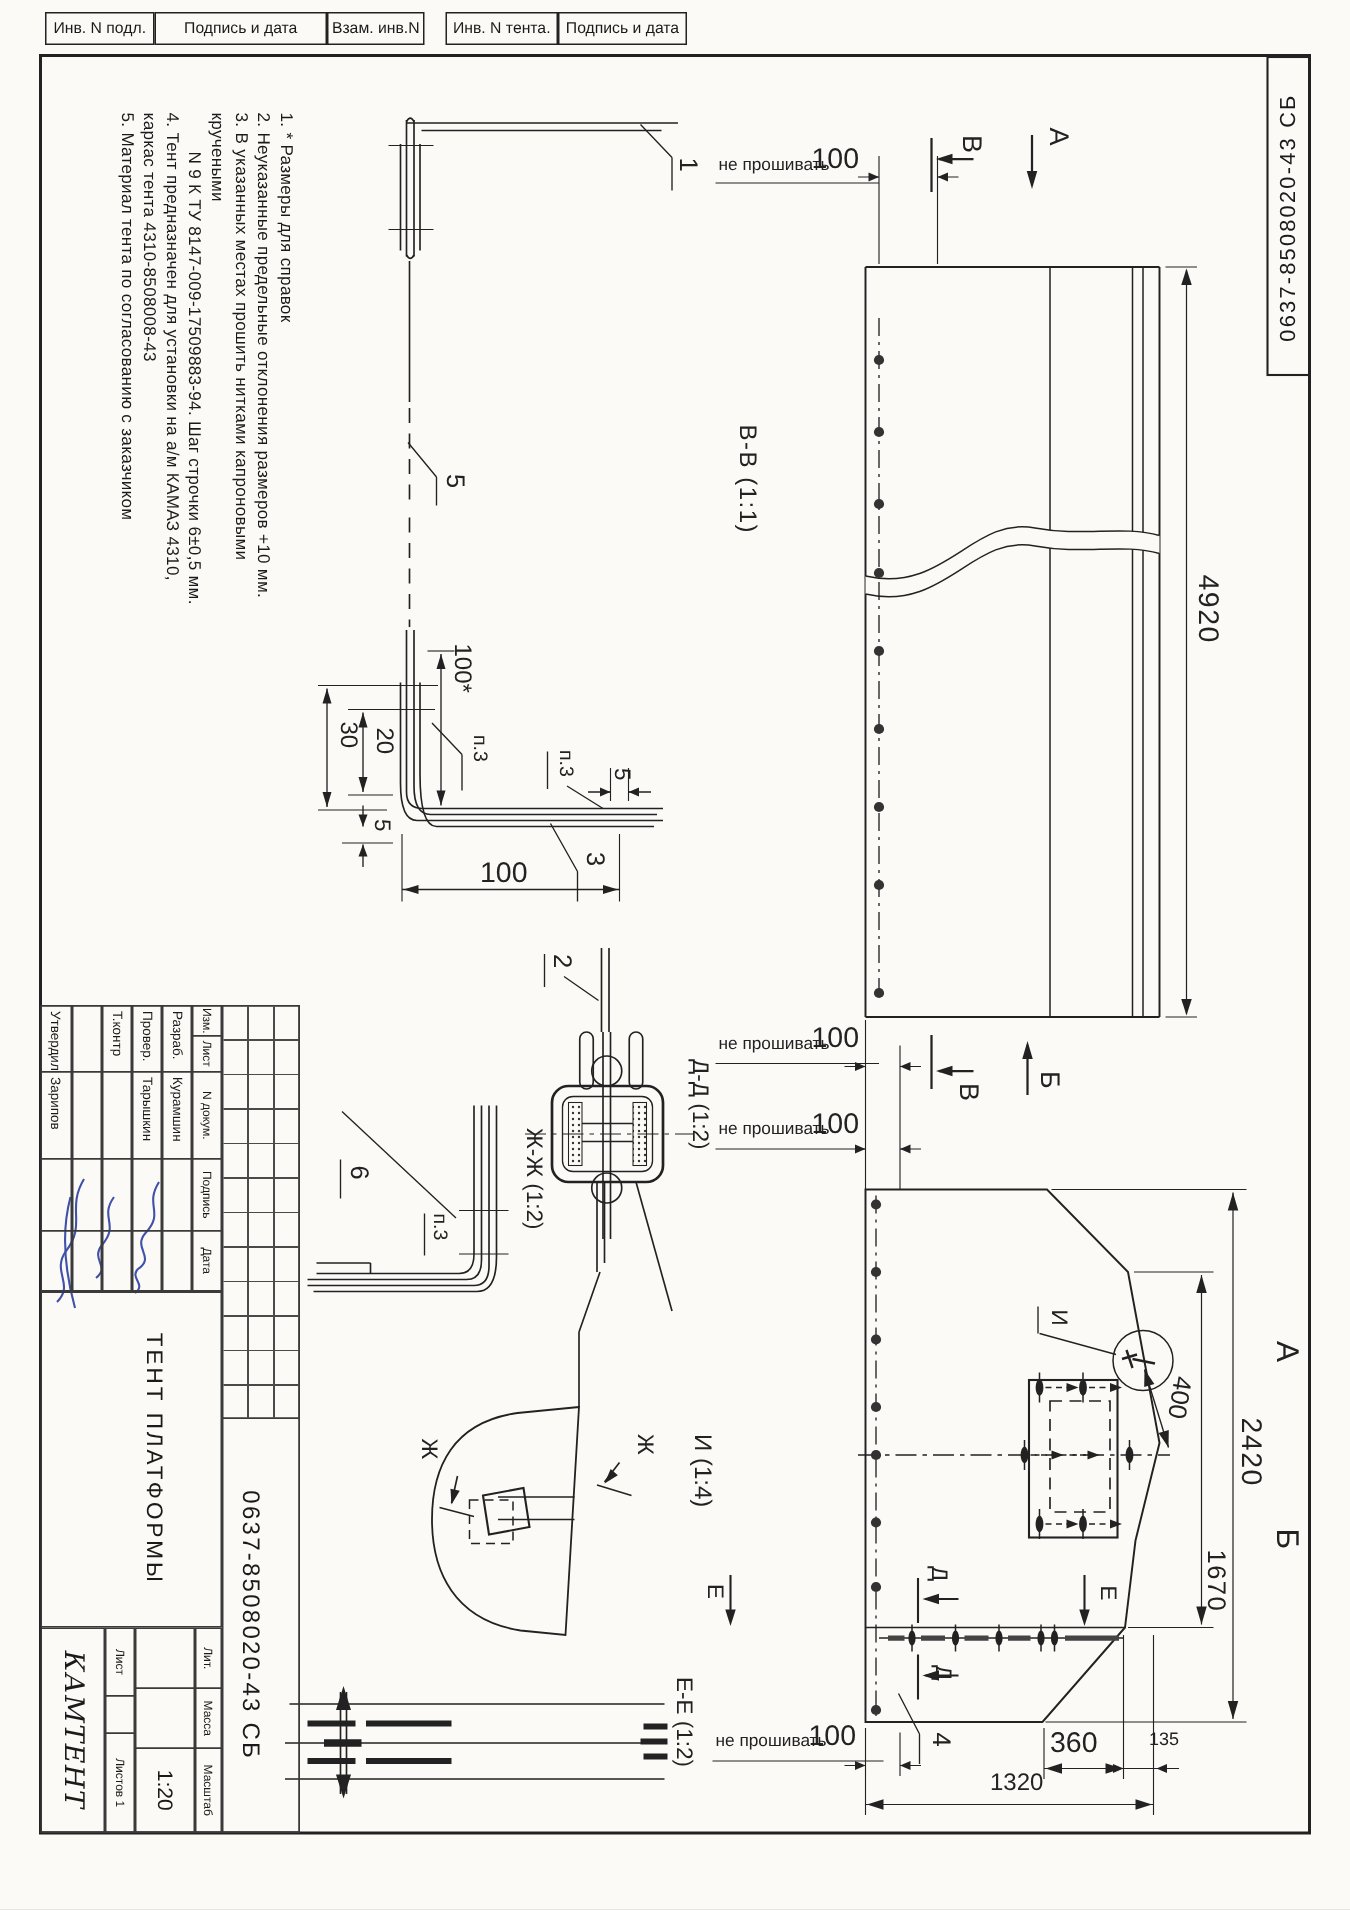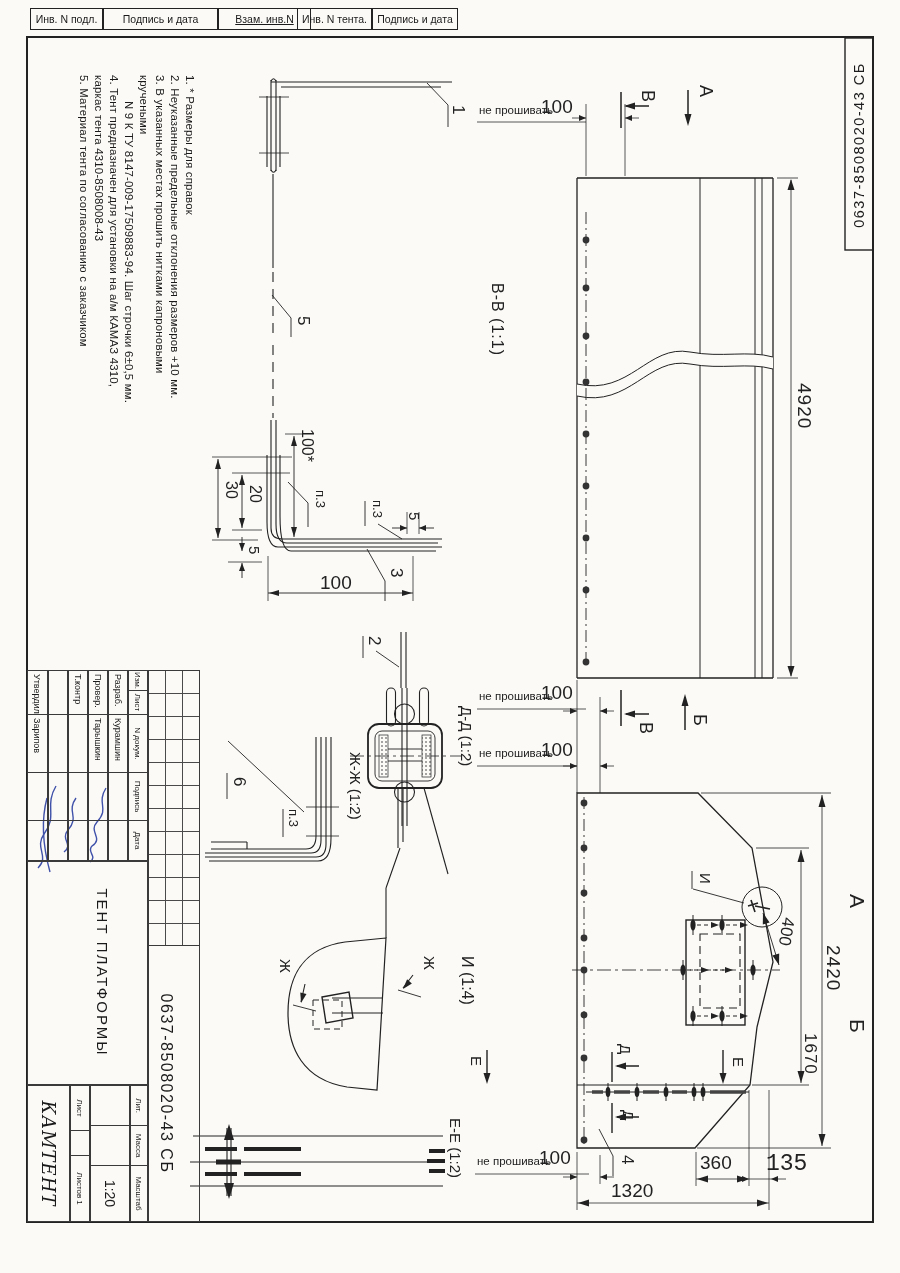--- a/index.html
+++ b/index.html
@@ -335,21 +335,21 @@
     <path d="M47,798 C40,824 44,850 50,872"></path>
   </g>
 </svg>
 
 <div class="hdr" style="left:30px;width:73px;">
       <span>Инв. N подл.</span>
     </div>
 <div class="hdr" style="left:103px;width:115px;">
       <span>Подпись и дата</span>
     </div>
-<div class="hdr" style="left:218px;width:93px;text-decoration:underline;">
+<div class="hdr" style="left:218px;width:65px;">
       <span>Взам. инв.N</span>
     </div>
 <div class="hdr" style="left:297px;width:75px;">
       <span>Инв. N тента.</span>
     </div>
 <div class="hdr" style="left:372px;width:86px;">
       <span>Подпись и дата</span>
     </div>
 
 <div class="cstamp r270">0637-8508020-43 СБ</div>
@@ -448,22 +448,22 @@
 <div class="lb r90" style="left:819px;top:1033px;font-size:17px;letter-spacing:1px;">1670</div>
 <div class="lb r99" style="left:797px;top:919px;font-size:17px;">400</div>
 <div class="lb r90" style="left:315px;top:429px;font-size:16px;">100*</div>
 <div class="lb r90" style="left:239px;top:481px;font-size:16px;">30</div>
 <div class="lb r90" style="left:263px;top:485px;font-size:16px;">20</div>
 <div class="lb r90" style="left:262px;top:546px;font-size:15px;">5</div>
 <div class="lb r90" style="left:422px;top:512px;font-size:15px;">5</div>
 
 <div class="lb" style="left:320px;top:573px;font-size:19px;">100</div>
 <div class="lb" style="left:700px;top:1153px;font-size:19px;">360</div>
-<div class="lb" style="left:766px;top:1153px;font-size:23px;font-family:Liberation Mono, monospace;">135</div>
-<div class="lb" style="left:611px;top:1181px;font-size:19px;">1320</div>
+<div class="lb" style="left:766px;top:1153px;font-size:12px;">135</div>
+<div class="lb" style="left:660px;top:1181px;font-size:16px;">1320</div>
 
 <div class="lb" style="left:479px;top:105px;font-size:11.5px;">не прошивать</div>
 <div class="lb" style="left:541px;top:97px;font-size:19px;">100</div>
 <div class="lb" style="left:479px;top:691px;font-size:11.5px;">не прошивать</div>
 <div class="lb" style="left:541px;top:683px;font-size:19px;">100</div>
 <div class="lb" style="left:479px;top:748px;font-size:11.5px;">не прошивать</div>
 <div class="lb" style="left:541px;top:740px;font-size:19px;">100</div>
 <div class="lb" style="left:477px;top:1156px;font-size:11.5px;">не прошивать</div>
 <div class="lb" style="left:539px;top:1148px;font-size:19px;">100</div>
 

